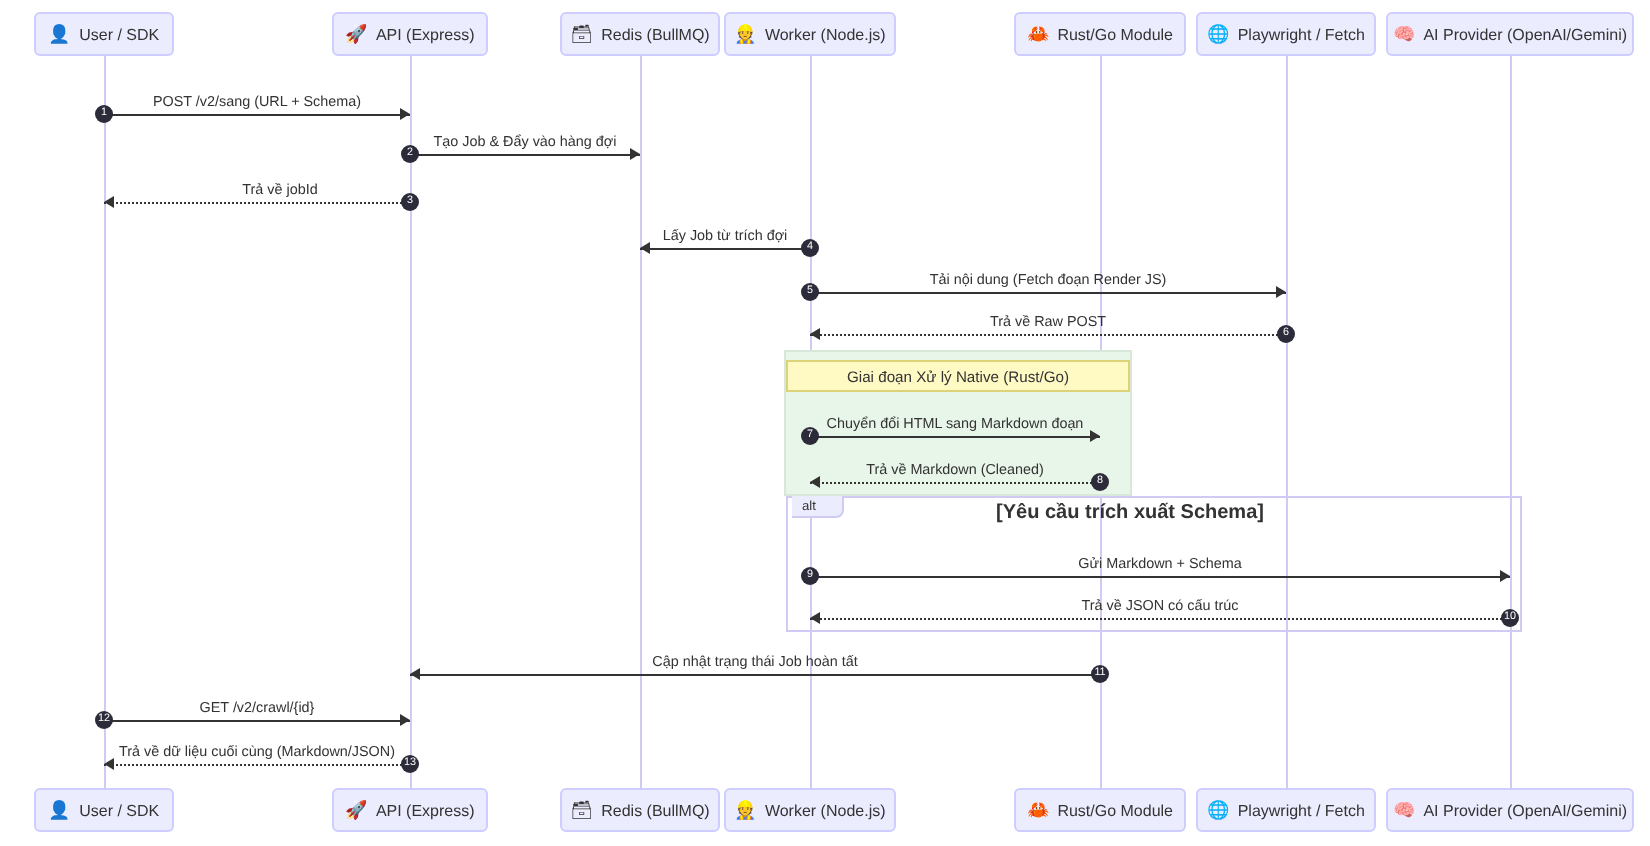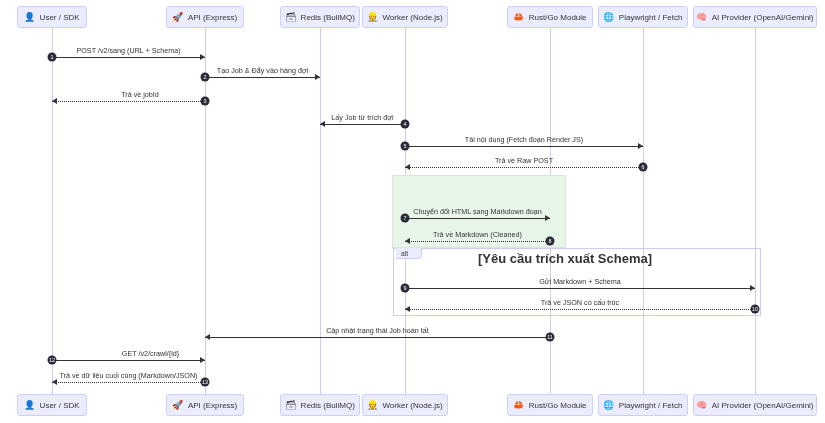--- a/index.html
+++ b/index.html
@@ -104,39 +104,40 @@
     font-size:6.6px;
     color:#333333;
     display:flex;align-items:center;
     padding-left:5px;
     border-top:none;border-left:none;
     border-bottom-right-radius:4px;
     z-index:4;
   }
   .alt-cond{
     position:absolute;
-    font-size:13px;
+    font-size:10px;
     color:#333333;
     white-space:nowrap;
     transform:translateX(-50%);
     font-weight:bold;
   }
 </style>
 </head>
 <body>
 
 <div id="diagram">
     <div class="lifeline" style="left: 52px; top: 28px; height: 366px;"></div>
     <div class="lifeline" style="left: 205px; top: 28px; height: 366px;"></div>
     <div class="lifeline" style="left: 320px; top: 28px; height: 366px;"></div>
     <div class="lifeline" style="left: 405px; top: 28px; height: 366px;"></div>
     <div class="lifeline" style="left: 550px; top: 28px; height: 366px;"></div>
     <div class="lifeline" style="left: 643px; top: 28px; height: 366px;"></div>
     <div class="lifeline" style="left: 755px; top: 28px; height: 366px;"></div>
     <div class="rect-block" style="left: 392px; top: 175px; width: 174px; height: 73px;"></div>
+    <div class="rect-title" style="left: 393px; top: 180px; width: 172px; height: 16px;">Giai đoạn Xử lý Native (Rust/Go)</div>
     <div class="alt-block" style="left: 393px; top: 248px; width: 368px; height: 68px;"></div>
     <div class="alt-tag" style="left: 396px; top: 248px; width: 26px; height: 11px;">alt</div>
     <div class="alt-cond" style="left: 565px; top: 251px;">[Yêu cầu trích xuất Schema]</div>
     <div class="arrow-line" style="left: 52px; top: 57px; width: 153px;"></div>
     <div class="arrow-head right" style="top: 54.3px; left: 200px;"></div>
     <div class="msg-label" style="left: 128.5px; top: 46px;">POST /v2/sang (URL + Schema)</div>
     <div class="seq-num" style="left: 52px; top: 57px;">1</div>
     <div class="arrow-line" style="left: 205px; top: 77px; width: 115px;"></div>
     <div class="arrow-head right" style="top: 74.3px; left: 315px;"></div>
     <div class="msg-label" style="left: 262.5px; top: 66px;">Tạo Job &amp; Đẩy vào hàng đợi</div>
@@ -172,21 +173,21 @@
     <div class="arrow-line dashed" style="left: 405px; top: 309px; width: 350px;"></div>
     <div class="arrow-head left" style="top: 306.3px; left: 405px;"></div>
     <div class="msg-label" style="left: 580px; top: 298px;">Trả về JSON có cấu trúc</div>
     <div class="seq-num" style="left: 755px; top: 309px;">10</div>
     <div class="arrow-line" style="left: 205px; top: 337px; width: 345px;"></div>
     <div class="arrow-head left" style="top: 334.3px; left: 205px;"></div>
     <div class="msg-label" style="left: 377.5px; top: 326px;">Cập nhật trạng thái Job hoàn tất</div>
     <div class="seq-num" style="left: 550px; top: 337px;">11</div>
     <div class="arrow-line" style="left: 52px; top: 360px; width: 153px;"></div>
     <div class="arrow-head right" style="top: 357.3px; left: 200px;"></div>
-    <div class="msg-label" style="left: 128.5px; top: 349px; margin-left: 22px;">GET /v2/crawl/{id}</div>
+    <div class="msg-label" style="left: 128.5px; top: 349px;">GET /v2/crawl/{id}</div>
     <div class="seq-num" style="left: 52px; top: 360px;">12</div>
     <div class="arrow-line dashed" style="left: 52px; top: 382px; width: 153px;"></div>
     <div class="arrow-head left" style="top: 379.3px; left: 52px;"></div>
     <div class="msg-label" style="left: 128.5px; top: 371px;">Trả về dữ liệu cuối cùng (Markdown/JSON)</div>
     <div class="seq-num" style="left: 205px; top: 382px;">13</div>
     <div class="participant-box" style="left: 17px; top: 6px; width: 70px;">
       <span class="picon">👤</span>
       <span>User / SDK</span>
     </div>
     <div class="participant-box" style="left: 17px; top: 394px; width: 70px;">

